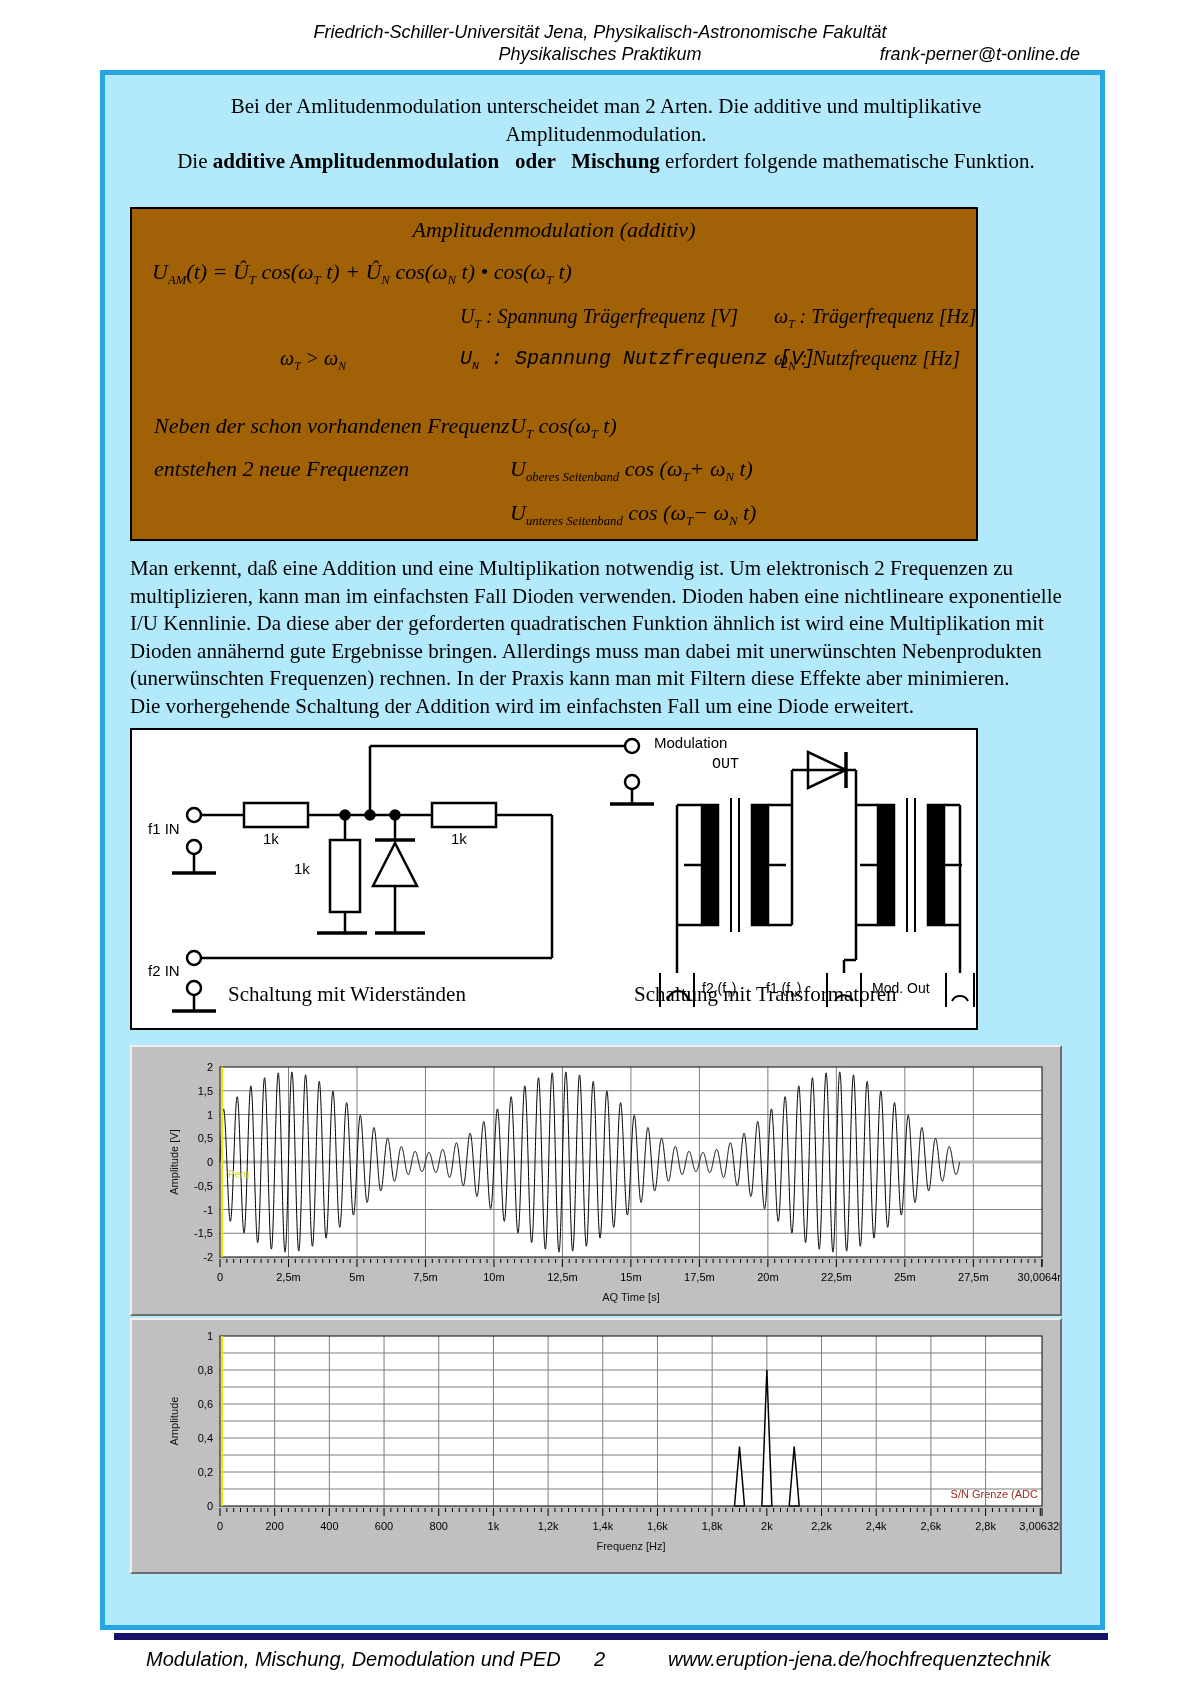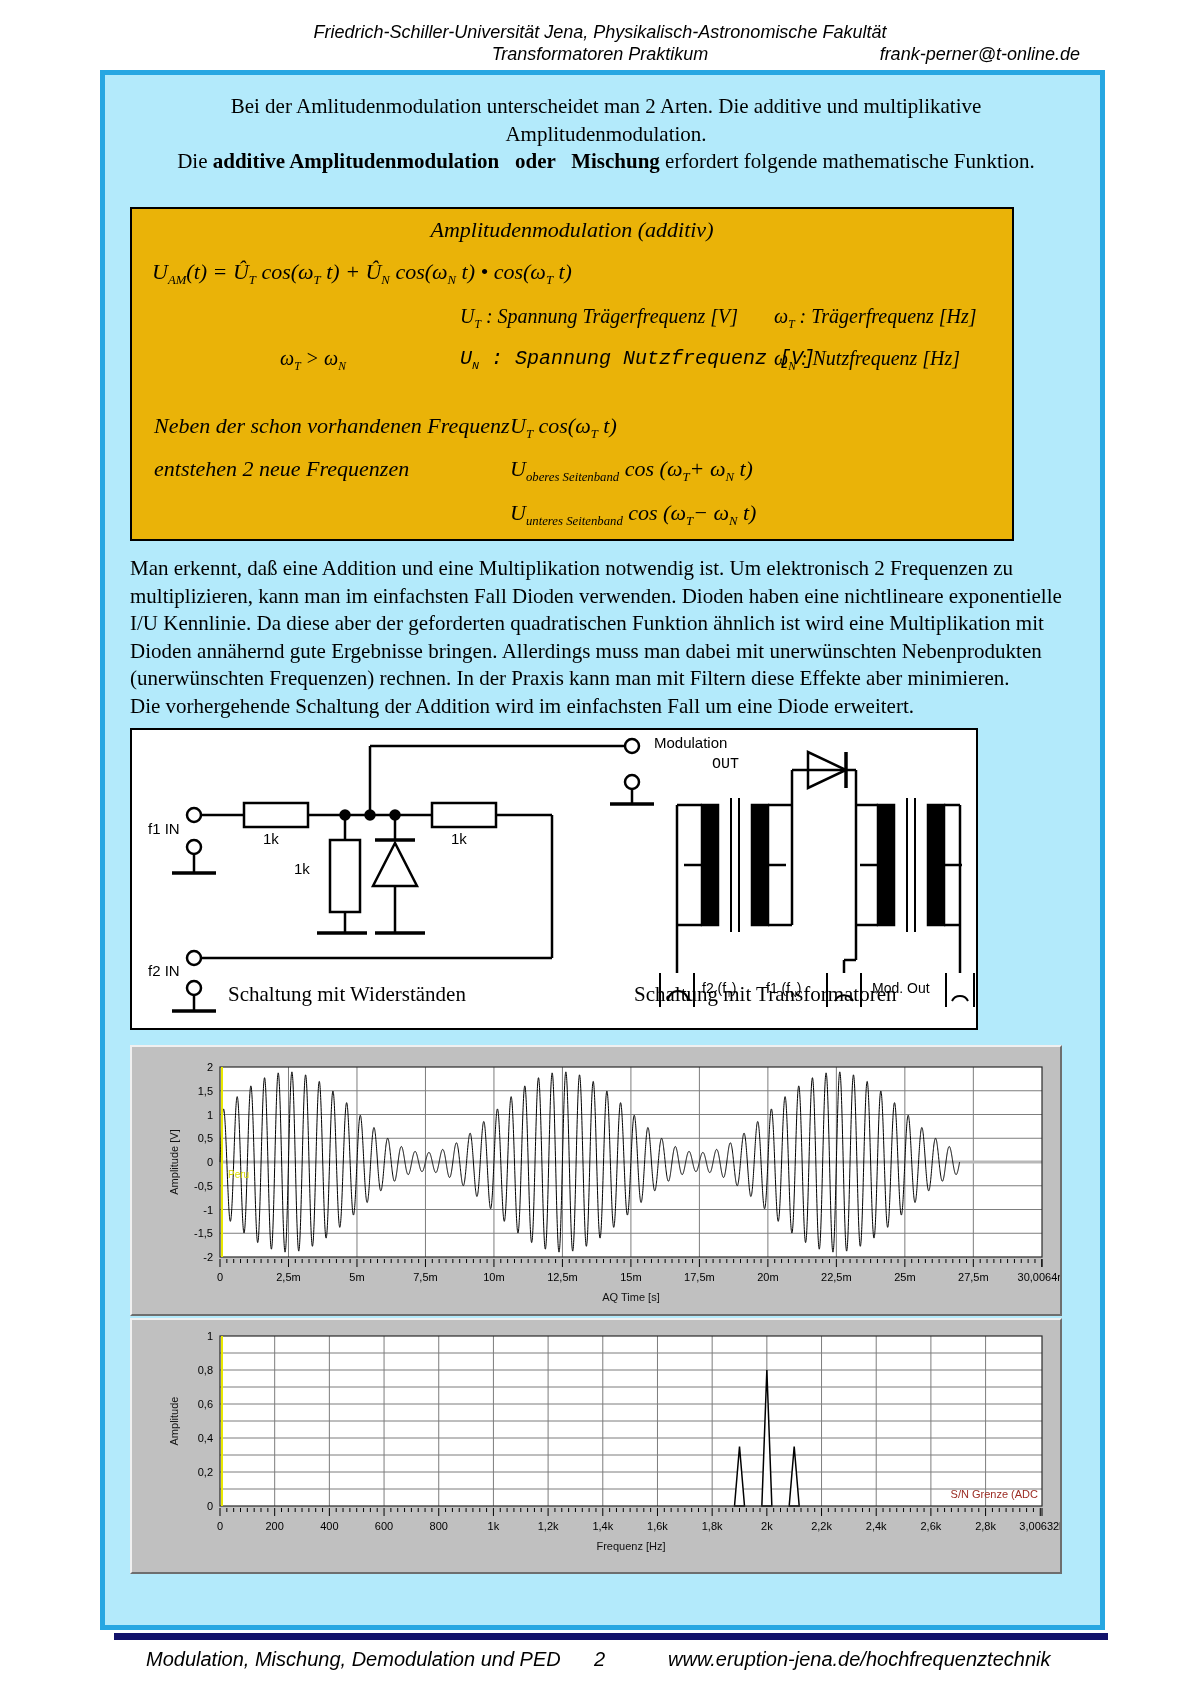--- a/index.html
+++ b/index.html
@@ -7,21 +7,21 @@
   .hdr{position:absolute;left:0;width:1200px;text-align:center;font:italic 18px "Liberation Sans",sans-serif;}
   #hdr1{top:22px;}
   #hdr2{top:44px;}
   #hdr-email{position:absolute;top:44px;right:120px;font:italic 18px "Liberation Sans",sans-serif;}
   .panel{position:absolute;left:100px;top:70px;width:995px;height:1550px;background:#b3eafb;border:5px solid #27a7e2;}
   .panel-shadow{position:absolute;left:114px;top:1633px;width:994px;height:7px;background:#13136b;}
   .bodytext{position:absolute;font-size:21px;line-height:27.5px;white-space:pre-wrap;margin:0;}
   #intro{left:25px;top:18px;width:952px;text-align:center;}
   #para3{left:25px;top:480px;width:957px;}
   .b{font-weight:bold;}
-  .formula-box{position:absolute;left:25px;top:132px;width:844px;height:330px;background:#eab308;border:2px solid #000;font:italic 22px "Liberation Serif",serif;padding-left:36px;}
+  .formula-box{position:absolute;left:25px;top:132px;width:844px;height:330px;background:#a16207;border:2px solid #000;font:italic 22px "Liberation Serif",serif;}
   .fb{position:absolute;white-space:nowrap;}
   .formula-box sub{font-size:0.58em;font-style:italic;}
   #fb-title{top:8px;left:0;width:100%;text-align:center;}
   #fb-main{left:20px;top:50px;}
   .def{font-size:20px;}
   #fb-ut{left:328px;top:96px;}  #fb-wt{left:642px;top:96px;}
   #fb-ineq{left:148px;top:138px;} #fb-un{left:328px;top:138px;font-family:Liberation Mono, monospace;} #fb-wn{left:642px;top:138px;}
   #fb-n1{left:22px;top:204px;} #fb-n1f{left:378px;top:204px;}
   #fb-n2{left:22px;top:247px;} #fb-n2f{left:378px;top:247px;}
   #fb-n3f{left:378px;top:291px;}
@@ -34,21 +34,21 @@
   #plot1{top:970px;width:932px;height:271px;}
   #plot2{top:1243px;width:932px;height:256px;}
   #caption{position:absolute;left:25px;top:1508px;font-size:23px;margin:0;}
   .foot{position:absolute;top:1648px;font:italic 20px "Liberation Sans",sans-serif;white-space:nowrap;}
   #foot-l{left:146px;} #foot-p{left:594px;} #foot-r{left:668px;}
 </style>
 </head>
 <body>
 
 <div class="hdr" id="hdr1">Friedrich-Schiller-Universität Jena, Physikalisch-Astronomische Fakultät</div>
-<div class="hdr" id="hdr2">Transformatoren Praktikum</div>
+<div class="hdr" id="hdr2">Physikalisches Praktikum</div>
 <div id="hdr-email">frank-perner@t-online.de</div>
 
 <div class="panel">
 
   <p class="bodytext" id="intro"><span>Bei der Amlitudenmodulation unterscheidet man 2 Arten. Die additive und multiplikative Amplitudenmodulation.
 </span><span>Die </span><span class="b">additive Amplitudenmodulation   oder   Mischung</span><span> erfordert folgende mathematische Funktion.</span></p>
 
   <div class="formula-box">
     <div class="fb" id="fb-title">Amplitudenmodulation (additiv)</div>
     <div class="fb" id="fb-main">U<sub>AM</sub>(t) = Û<sub>T</sub> cos(ω<sub>T</sub> t) + Û<sub>N</sub> cos(ω<sub>N</sub> t) • cos(ω<sub>T</sub> t)</div>

